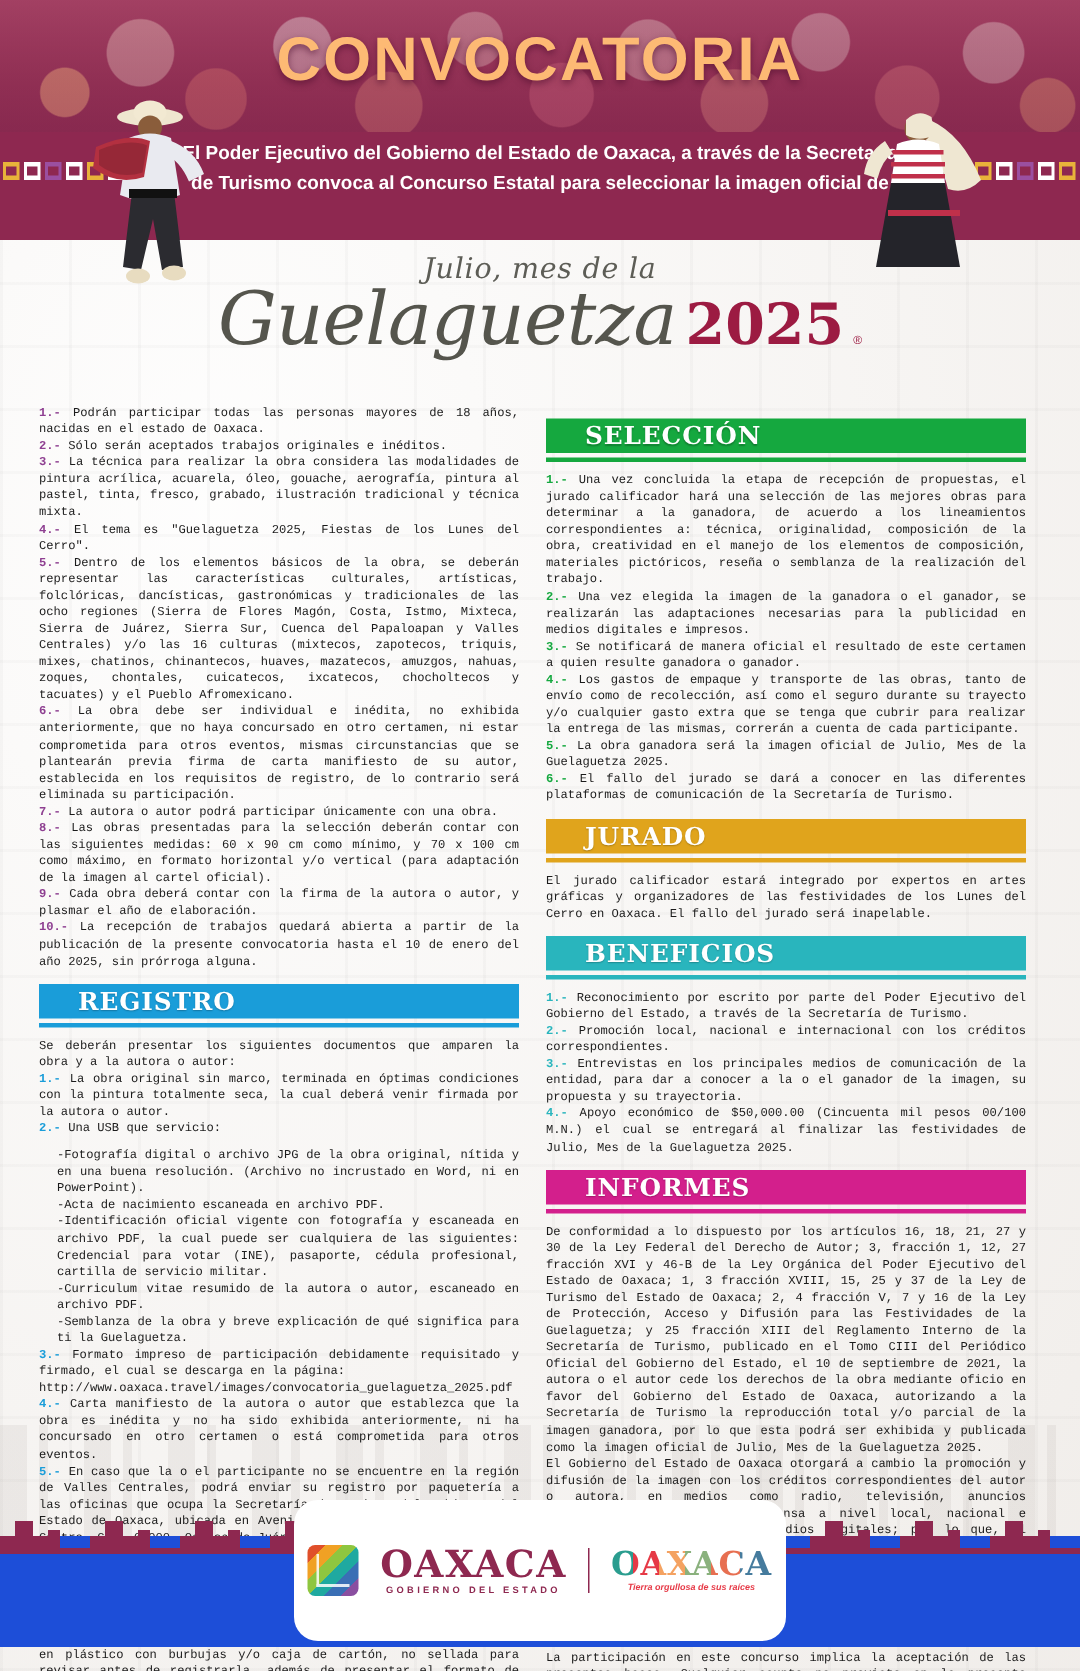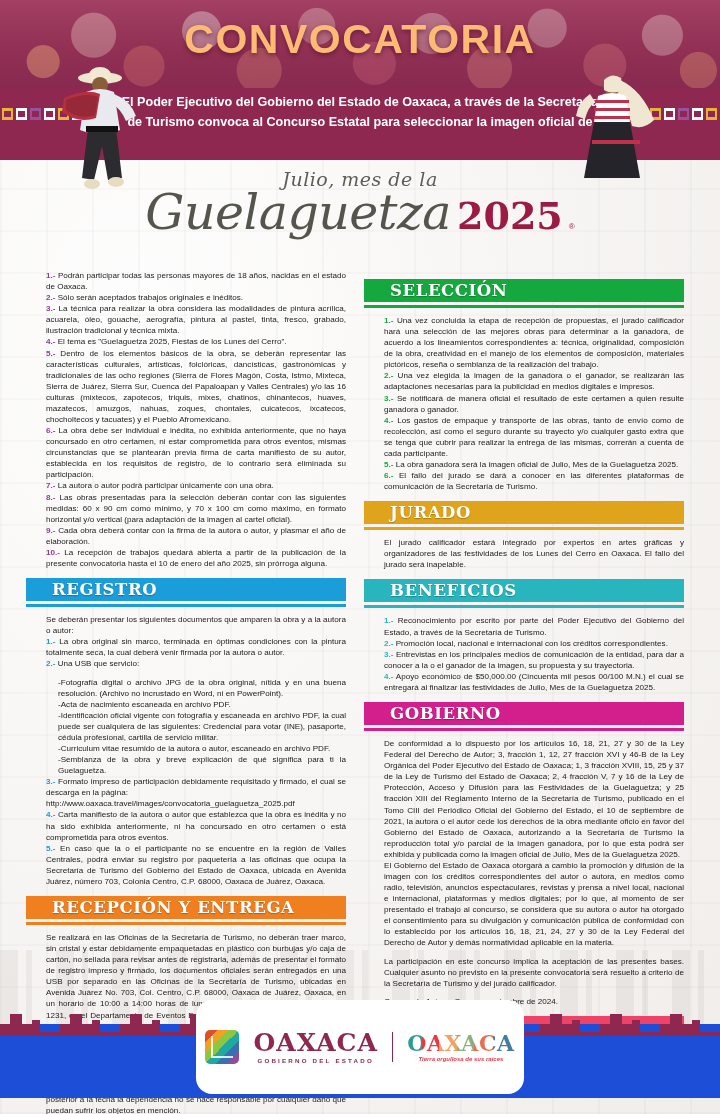--- a/index.html
+++ b/index.html
@@ -174,22 +174,21 @@
   .sec-head .rule {
     height: 3px;
     margin-top: 3px;
   }
 
   .body-text {
     font-size: 8.1px;
     line-height: 1.37;
     color: #1b1b1b;
     text-align: justify;
-    font-family: Liberation Sans, sans-serif;
-    margin-left: 20px;
+    font-family: Liberation Mono, monospace;
   }
   .body-text p { margin: 0 0 0 0; }
   .body-text p.gap { margin-top: 7px; }
   .body-text .num { font-weight: 700; }
   .indent { padding-left: 12px; }
 
   
   .footer {
     position: absolute; left:0; right:0; bottom: 16px;
     height: 74px;
@@ -415,21 +414,21 @@
         <div class="rule" style="background:#29b5bd"></div>
       </div>
       <div class="body-text">
         <p><span class="num" style="color:#29b5bd">1.-</span> <span>Reconocimiento por escrito por parte del Poder Ejecutivo del Gobierno del Estado, a través de la Secretaría de Turismo.</span></p>
         <p><span class="num" style="color:#29b5bd">2.-</span> <span>Promoción local, nacional e internacional con los créditos correspondientes.</span></p>
         <p><span class="num" style="color:#29b5bd">3.-</span> <span>Entrevistas en los principales medios de comunicación de la entidad, para dar a conocer a la o el ganador de la imagen, su propuesta y su trayectoria.</span></p>
         <p><span class="num" style="color:#29b5bd">4.-</span> <span>Apoyo económico de $50,000.00 (Cincuenta mil pesos 00/100 M.N.) el cual se entregará al finalizar las festividades de Julio, Mes de la Guelaguetza 2025.</span></p>
       </div>
 
       <div class="sec-head">
-        <div class="bar" style="background:#d31f8c">GOBIERNO</div>
+        <div class="bar" style="background:#d31f8c">INFORMES</div>
         <div class="rule" style="background:#d31f8c"></div>
       </div>
       <div class="body-text">
         <p>De conformidad a lo dispuesto por los artículos 16, 18, 21, 27 y 30 de la Ley Federal del Derecho de Autor; 3, fracción 1, 12, 27 fracción XVI y 46-B de la Ley Orgánica del Poder Ejecutivo del Estado de Oaxaca; 1, 3 fracción XVIII, 15, 25 y 37 de la Ley de Turismo del Estado de Oaxaca; 2, 4 fracción V, 7 y 16 de la Ley de Protección, Acceso y Difusión para las Festividades de la Guelaguetza; y 25 fracción XIII del Reglamento Interno de la Secretaría de Turismo, publicado en el Tomo CIII del Periódico Oficial del Gobierno del Estado, el 10 de septiembre de 2021, la autora o el autor cede los derechos de la obra mediante oficio en favor del Gobierno del Estado de Oaxaca, autorizando a la Secretaría de Turismo la reproducción total y/o parcial de la imagen ganadora, por lo que esta podrá ser exhibida y publicada como la imagen oficial de Julio, Mes de la Guelaguetza 2025.</p>
         <p>El Gobierno del Estado de Oaxaca otorgará a cambio la promoción y difusión de la imagen con los créditos correspondientes del autor o autora, en medios como radio, televisión, anuncios espectaculares, revistas y prensa a nivel local, nacional e internacional, plataformas y medios digitales; por lo que, al momento de ser presentado el trabajo al concurso, se considera que su autora o autor ha otorgado el consentimiento para su divulgación y comunicación pública de conformidad con lo establecido por los artículos 16, 18, 21, 24, 27 y 30 de la Ley Federal del Derecho de Autor y demás normatividad aplicable en la materia.</p>
         <p class="gap">La participación en este concurso implica la aceptación de las presentes bases. Cualquier asunto no previsto en la presente convocatoria será resuelto a criterio de la Secretaría de Turismo y del jurado calificador.</p>
         <p class="gap">Oaxaca de Juárez, Oaxaca, noviembre de 2024.</p>
       </div>
 
       <div class="sec-head">

